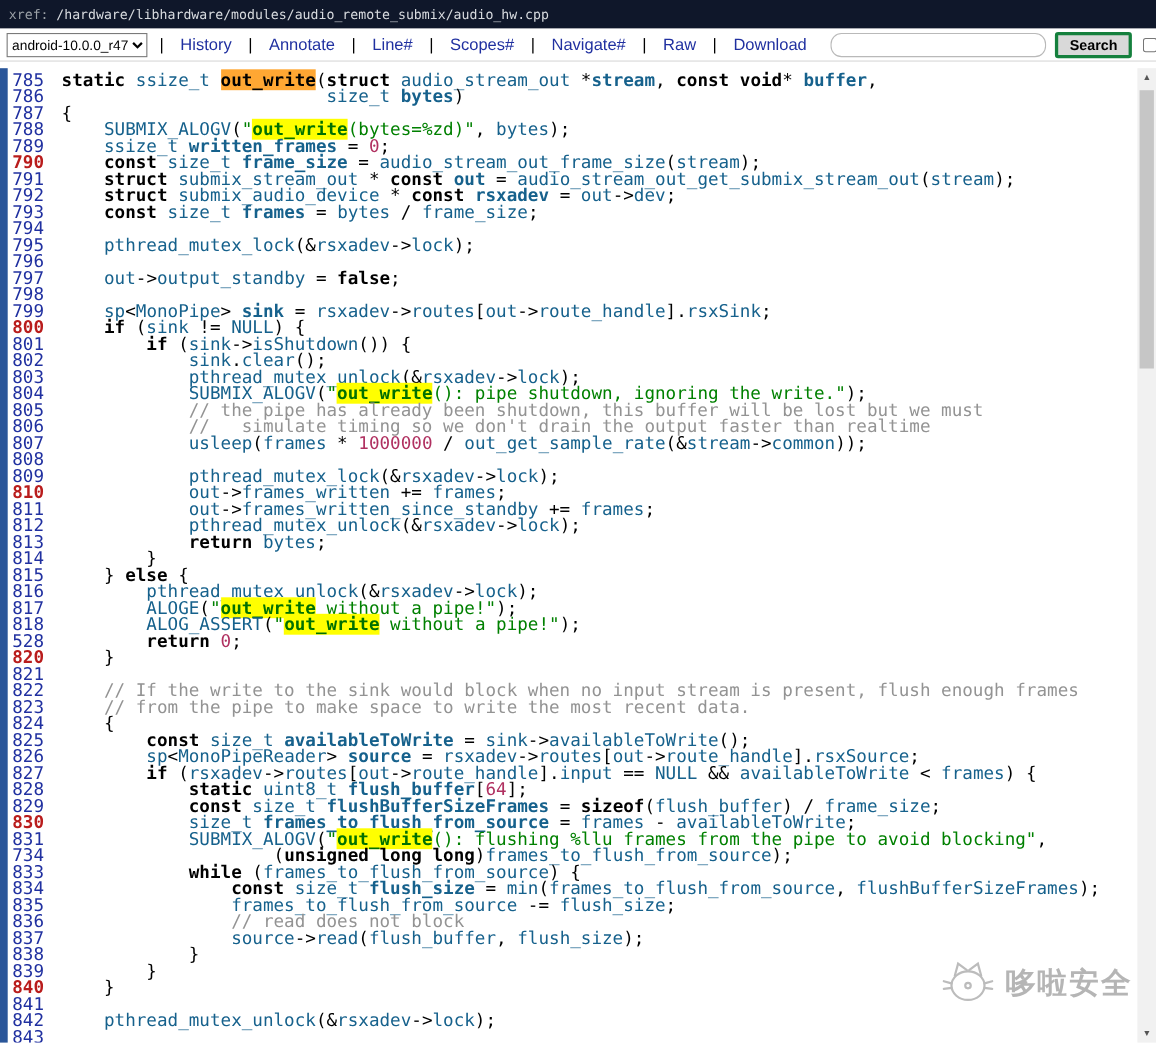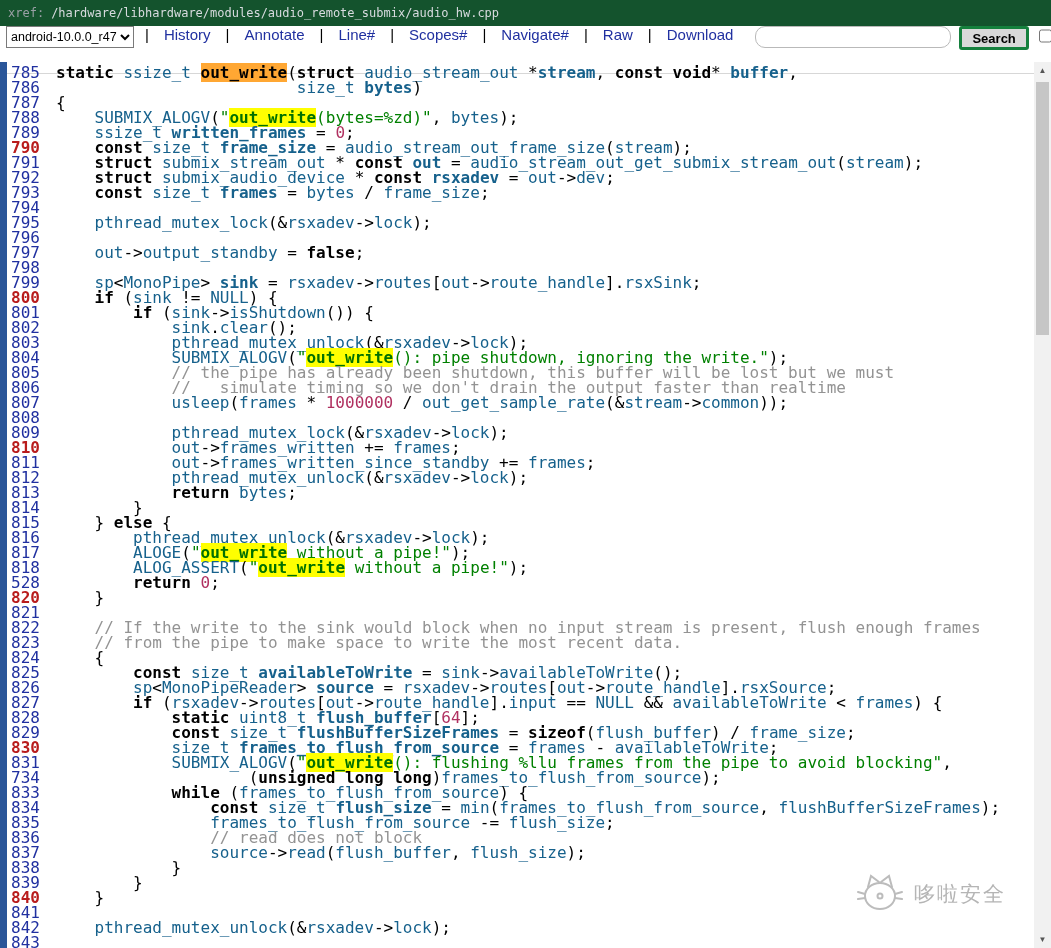--- a/index.html
+++ b/index.html
@@ -2,30 +2,30 @@
 <html><head>
 <meta charset="utf-8">
 <style>
   html,body{margin:0;padding:0;}
   body{
     width:1051px;height:948px;position:relative;overflow:hidden;
     background:#ffffff;font-family:"Liberation Sans",sans-serif;
   }
   
   .topbar{
-    position:absolute;top:0;left:0;right:0;height:26px;background:#14532d;
+    position:absolute;top:0;left:0;right:0;height:26px;background:#0f172a;
     font-family:"DejaVu Sans Mono",monospace;font-size:12px;line-height:26px;
     padding-left:8px;box-sizing:border-box;white-space:nowrap;
   }
   .xref-prefix{color:#9aa0a6;margin-right:7px;}
   .xref-path{color:#d8dbdf;cursor:pointer;}
   
   .toolbar{
-    position:absolute;top:26px;left:0;right:0;height:48px;background:#ffffff;
-    border-bottom:1px solid #d7d7d7;display:flex;
+    position:absolute;top:26px;left:0;right:0;height:30px;background:#ffffff;
+    border-bottom:1px solid #d7d7d7;display:flex;align-items:center;
     padding:0 6px;box-sizing:border-box;font-size:15px;white-space:nowrap;
   }
   .ver-select{font-size:12.5px;height:22px;border:1px solid #7a7a7a;background:#fff;
     margin-right:8px;font-family:"Liberation Sans",sans-serif;}
   .sep{color:#000;margin:0 3px;}
   .tlink{color:#2030a0;text-decoration:none;margin:0 12px;cursor:pointer;}
   .search-input{margin-left:10px;width:182px;height:20px;border:1px solid #b9b9b9;
     border-radius:10px;padding:0 9px;font-size:13px;outline:none;}
   .search-btn{margin-left:8px;height:24px;padding:0 10px;background:#d9d9d9;
     border:3px solid #15803d;border-radius:3px;font-weight:bold;font-size:13px;
@@ -48,21 +48,21 @@
   .tk-i{color:#16618c;cursor:pointer;}
   .tk-d{color:#16618c;font-weight:bold;cursor:pointer;}
   .tk-s{color:#008000;}
   .tk-n{color:#b03060;}
   .tk-c{color:#939393;}
   .tk-ho{color:#000;font-weight:bold;background:#ffa733;}
   .tk-sh{color:#007000;font-weight:bold;background:#ffff00;}
   
   .watermark{position:absolute;left:856px;top:872px;display:flex;align-items:center;
     gap:10px;color:#b5b5b5;}
-  .wm-text{font-size:21px;font-weight:normal;letter-spacing:2px;
+  .wm-text{font-size:27px;font-weight:bold;letter-spacing:2px;
     font-family:"DejaVu Sans",sans-serif;}
   
   .scrollbar{position:absolute;right:0;top:62px;bottom:0;width:17px;background:#f1f1f1;}
   .sb-arrow{height:17px;text-align:center;font-size:8px;color:#555;line-height:17px;
     user-select:none;}
   .sb-arrow.down{position:absolute;bottom:0;left:0;right:0;}
   .sb-thumb{position:absolute;top:20px;left:2px;right:2px;height:253px;background:#c6c6c6;}
 </style>
 </head>
 <body>

